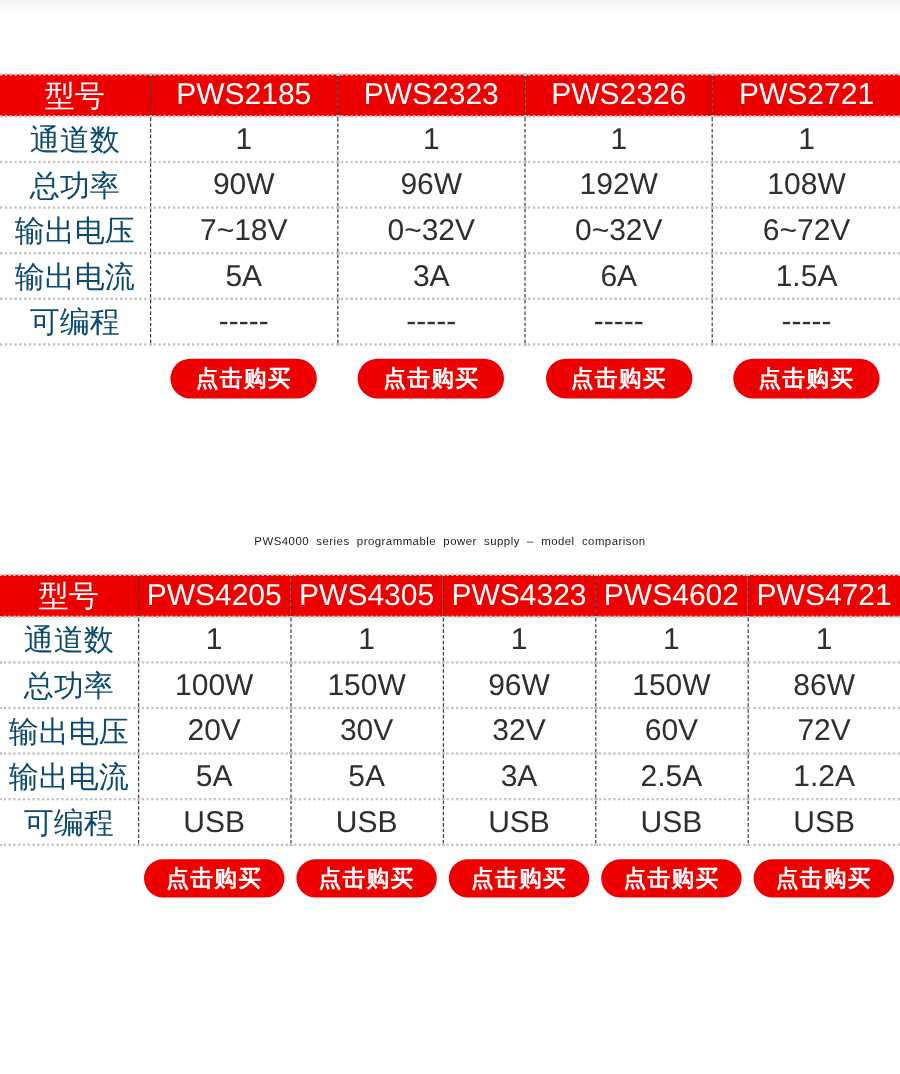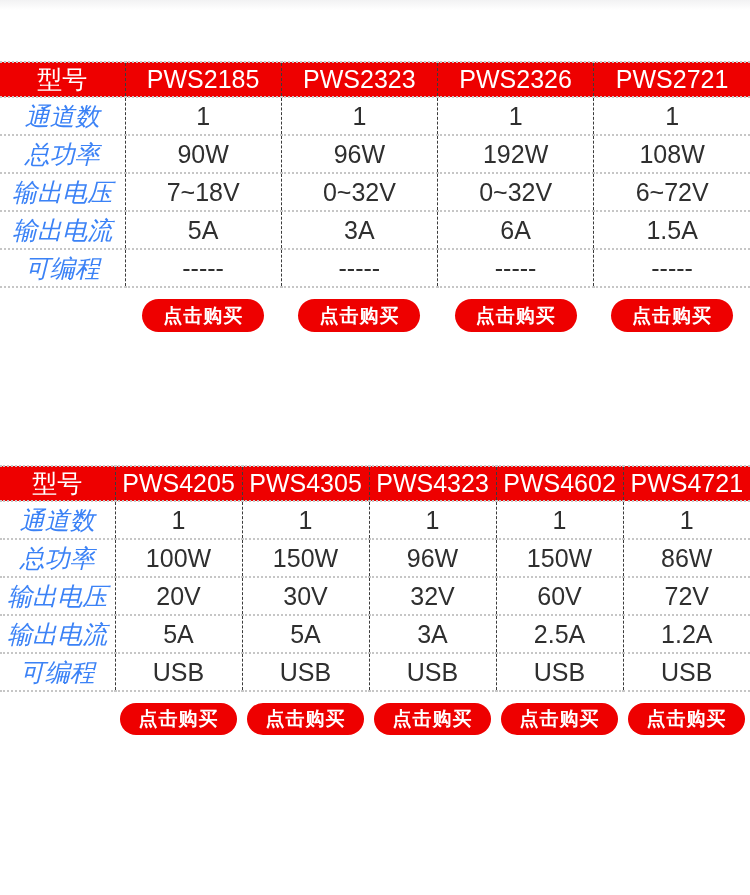--- a/index.html
+++ b/index.html
@@ -57,21 +57,21 @@
     font-size: 25px;
     color: #2f2f2f;
     text-align: center;
     vertical-align: middle;
     background: #ffffff;
   }
   table.compare th + th,
   table.compare td + td { border-left: 1px dashed #3c3c3c; }
   .section-1 table.compare th:first-child { width: 125px; }
   .section-2 table.compare th:first-child { width: 115px; }
-  table.compare td:first-child { font-size: 25px; color: #3b82f6; font-style: italic; }
+  table.compare td:first-child { font-size: 25px; color: #0c4a6e; }
 
   .buttons-row { display: flex; margin-top: 11px; }
   .section-1 .buttons-row { padding-left: 125px; }
   .section-2 .buttons-row { padding-left: 115px; }
   .btn-slot {
     display: flex;
     align-items: center;
     justify-content: center;
   }
   .section-1 .btn-slot { width: 156.25px; }
@@ -156,20 +156,21 @@
         <button class="buy-btn">点击购买</button>
       </div>
       <div class="btn-slot">
         <button class="buy-btn">点击购买</button>
       </div>
     </div>
 </section>
 
 <section class="section section-2">
   <div class="title-block">
+    <p class="page-subtitle">PWS4000 series programmable power supply – model comparison</p>
   </div>
   <table class="compare">
     <thead>
         <tr>
           <th>型号</th>
           <th>PWS4205</th>
           <th>PWS4305</th>
           <th>PWS4323</th>
           <th>PWS4602</th>
           <th>PWS4721</th>

